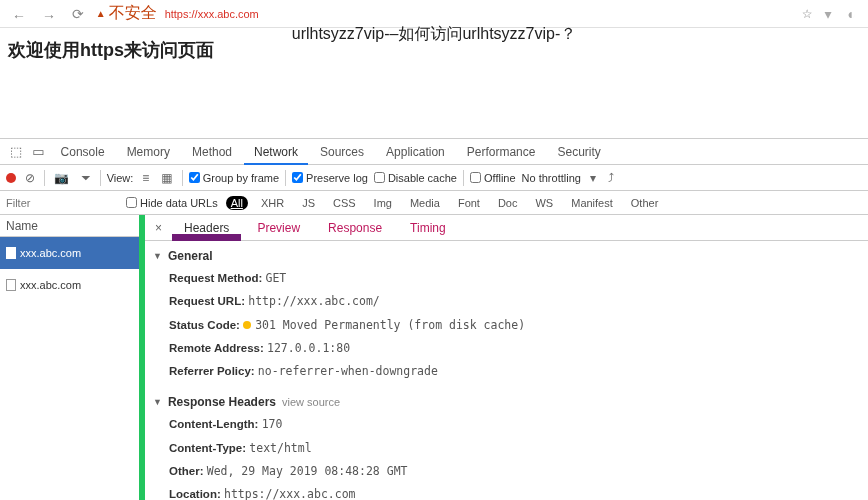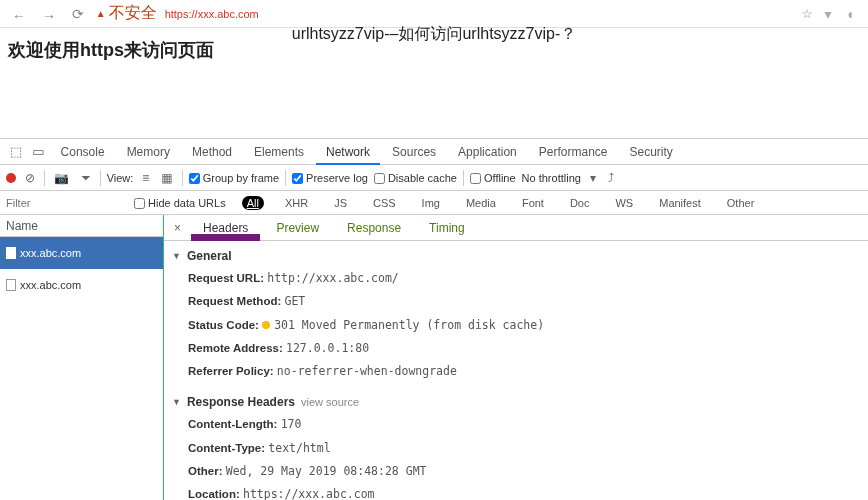--- a/index.html
+++ b/index.html
@@ -15,37 +15,37 @@
 .page-heading { font-size: 18px; font-weight: bold; padding: 10px 8px; color: #222; }
 .devtools { position: absolute; top: 138px; left: 0; right: 0; bottom: 0; border-top: 1px solid #ccc; background: #fff; display: flex; flex-direction: column; }
 .dt-tabs { display: flex; align-items: center; height: 26px; border-bottom: 1px solid #ccc; padding: 0 6px; gap: 2px; }
 .dt-tabs .ic { color: #666; padding: 0 4px; font-size: 13px; }
 .dt-tabs .tab { padding: 0 10px; height: 26px; line-height: 26px; color: #555; cursor: pointer; }
 .dt-tabs .tab.active { border-bottom: 2px solid #1a73e8; color: #333; font-weight: 500; }
 .dt-toolbar { display: flex; align-items: center; height: 26px; border-bottom: 1px solid #ccc; padding: 0 6px; gap: 6px; font-size: 11px; }
 .rec { width: 10px; height: 10px; background: #d93025; border-radius: 50%; }
 .tb-ic { color: #666; font-size: 12px; padding: 0 3px; }
 .sep { width: 1px; height: 16px; background: #ccc; }
-.cb { display: flex; align-items: flex-end; gap: 3px; }
+.cb { display: flex; align-items: flex-start; gap: 3px; }
 .cb input { width: 11px; height: 11px; }
-.dt-filter { display: flex; align-items: center; height: 24px; border-bottom: 1px solid #ccc; padding: 0 6px; gap: 16px; font-size: 11px; }
+.dt-filter { display: flex; align-items: center; height: 24px; border-bottom: 1px solid #ccc; padding: 0 6px; gap: 8px; font-size: 11px; }
 .filter-input { width: 112px; border: none; outline: none; color: #888; font-size: 11px; }
 .pill { padding: 1px 5px; border-radius: 7px; color: #555; cursor: pointer; }
 .pill.active { background: #000000; color: #fff; text-decoration: underline; }
 .dt-body { flex: 1; display: flex; overflow: hidden; }
-.left-pane { width: 164px; border-right: 1px solid #22c55e; display: flex; flex-direction: column; }
+.left-pane { width: 145px; border-right: 6px solid #22c55e; display: flex; flex-direction: column; }
 .col-header { height: 22px; border-bottom: 1px solid #ccc; padding: 0 6px; line-height: 22px; color: #555; }
 .req-row { height: 18px; padding: 16px 6px; line-height: 18px; display: flex; align-items: center; gap: 4px; font-size: 11px; }
 .req-row.sel { background: #3b6fb6; color: #fff; }
 .doc-ic { width: 10px; height: 12px; background: #fff; border: 1px solid #999; display: inline-block; }
 .req-row.sel .doc-ic { border-color: #fff; }
 .right-pane { flex: 1; display: flex; flex-direction: column; overflow-y: auto; }
 .detail-tabs { display: flex; align-items: center; height: 26px; border-bottom: 1px solid #ccc; padding: 0 4px; gap: 4px; }
 .detail-tabs .x { color: #666; padding: 0 6px; cursor: pointer; }
-.detail-tabs .dtab { padding: 0 12px; height: 26px; line-height: 26px; color: #4d7c0f; cursor: pointer; }
+.detail-tabs .dtab { padding: 0 12px; height: 26px; line-height: 26px; color: #be185d; cursor: pointer; }
 .detail-tabs .dtab.active { border-bottom: 7px solid #701a75; color: #333; }
 .section { padding: 4px 8px; }
 .sec-header { font-weight: bold; color: #333; display: flex; align-items: center; gap: 6px; padding: 4px 0; }
 .sec-header::before { content: "▼"; font-size: 9px; color: #666; }
 .view-src { font-weight: normal; color: #888; font-size: 11px; }
 .kv { padding: 3px 0 3px 16px; font-size: 11.5px; line-height: 1.5; }
 .kv .k { font-weight: bold; color: #333; }
 .kv .v { font-family: Menlo, Consolas, monospace; color: #555; }
 .status-dot { display: inline-block; width: 8px; height: 8px; background: #fbbc04; border-radius: 50%; margin-right: 4px; }
 </style>
@@ -67,21 +67,20 @@
 <div class="overlay-title">urlhtsyzz7vip-–如何访问urlhtsyzz7vip-？</div>
 <div class="page-heading">欢迎使用https来访问页面</div>
 
 <div class="devtools">
   <div class="dt-tabs">
     <span class="ic">⬚</span>
     <span class="ic">▭</span>
     <span class="tab">Console</span>
     <span class="tab">Memory</span>
     <span class="tab">Method</span>
-    <span class="tab">Elements</span>
     <span class="tab active">Network</span>
     <span class="tab">Sources</span>
     <span class="tab">Application</span>
     <span class="tab">Performance</span>
     <span class="tab">Security</span>
   </div>
 
   <div class="dt-toolbar">
     <span class="rec"></span>
     <span class="tb-ic">⊘</span>
@@ -154,22 +153,22 @@
         <span class="dtab active">Headers</span>
         <span class="dtab">Preview</span>
         <span class="dtab">Response</span>
         <span class="dtab">Timing</span>
       </div>
 
       <div class="section">
         <div class="sec-header">
             <span>General</span>
           </div>
+        <div class="kv"><span class="k">Request Method:</span> <span class="v">GET</span></div>
         <div class="kv"><span class="k">Request URL:</span> <span class="v">http://xxx.abc.com/</span></div>
-        <div class="kv"><span class="k">Request Method:</span> <span class="v">GET</span></div>
         <div class="kv"><span class="k">Status Code:</span> <span class="status-dot"></span><span class="v">301 Moved Permanently (from disk cache)</span></div>
         <div class="kv"><span class="k">Remote Address:</span> <span class="v">127.0.0.1:80</span></div>
         <div class="kv"><span class="k">Referrer Policy:</span> <span class="v">no-referrer-when-downgrade</span></div>
       </div>
 
       <div class="section">
         <div class="sec-header">
             <span>Response Headers</span> 
             <span class="view-src">view source</span>
           </div>

